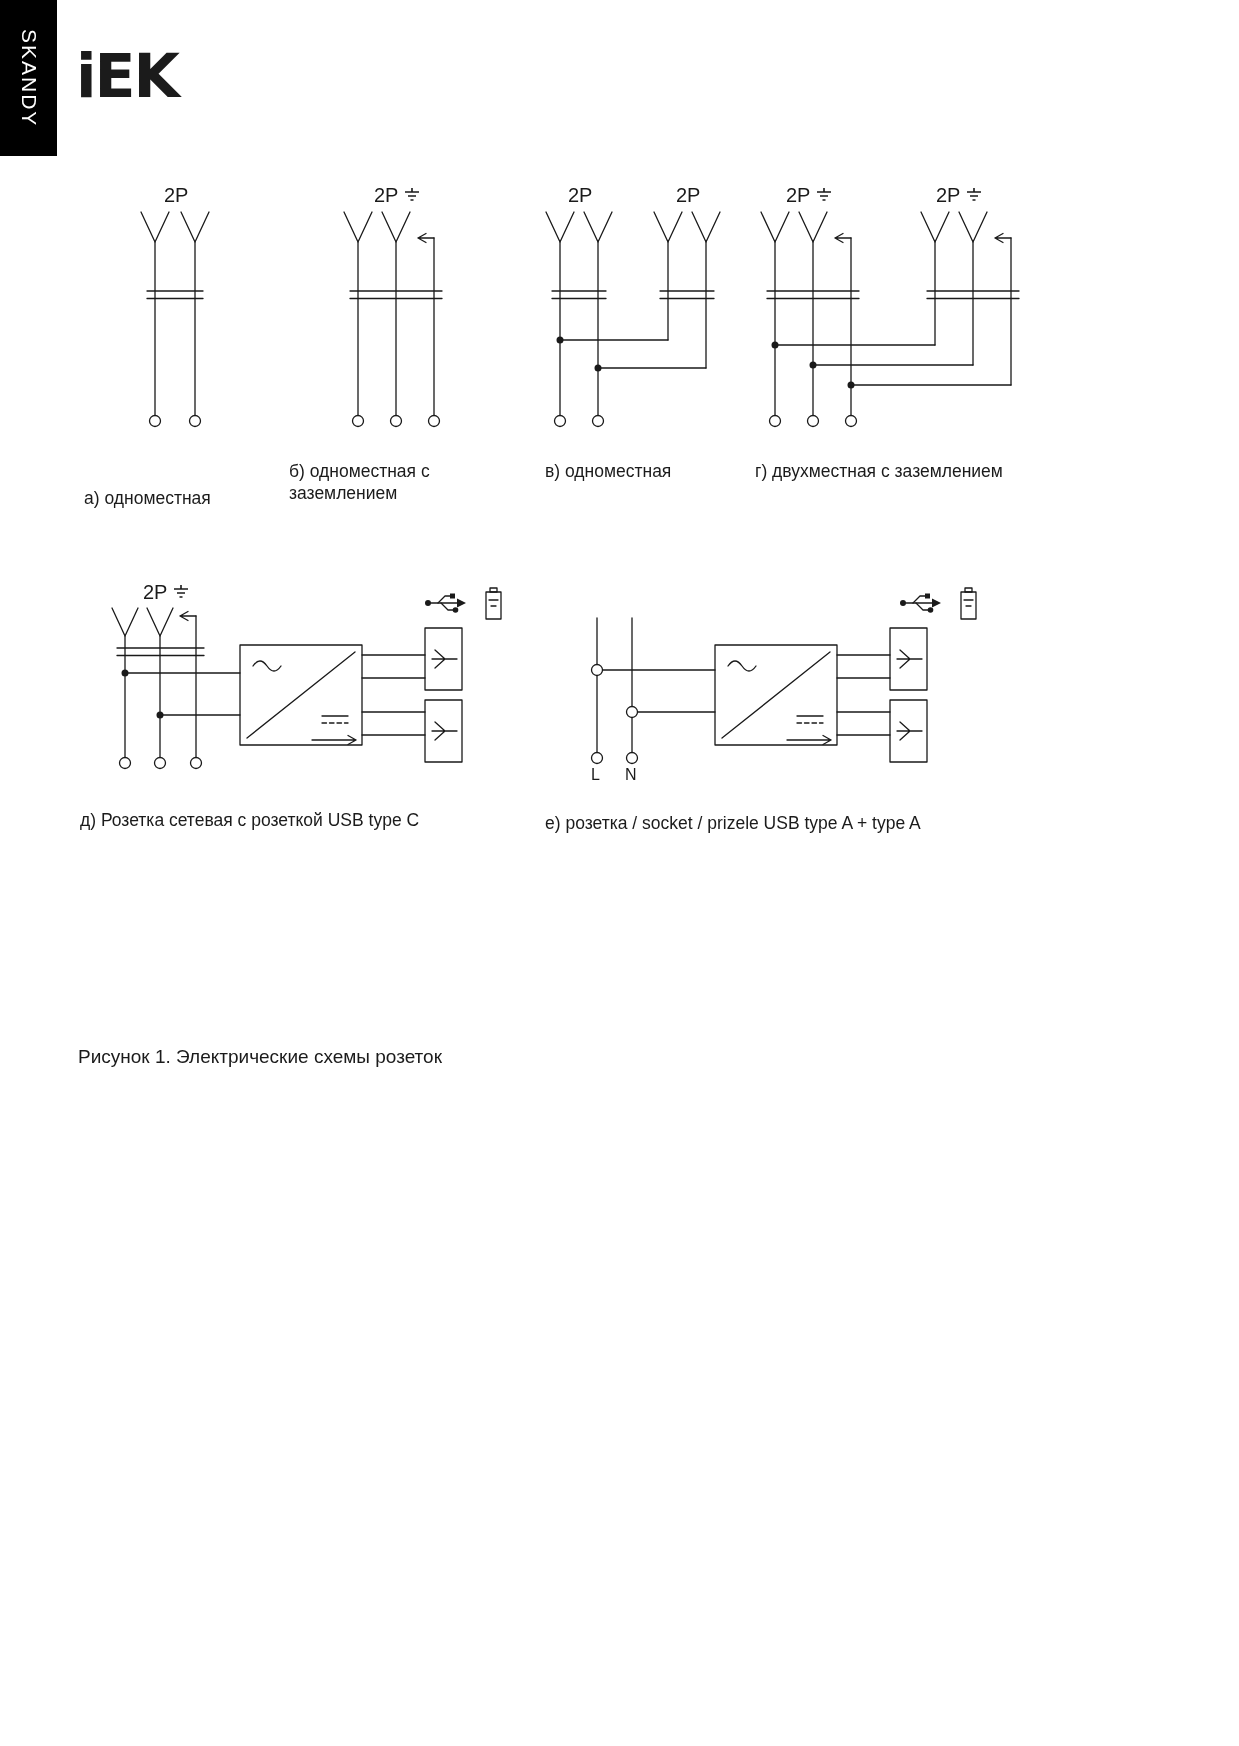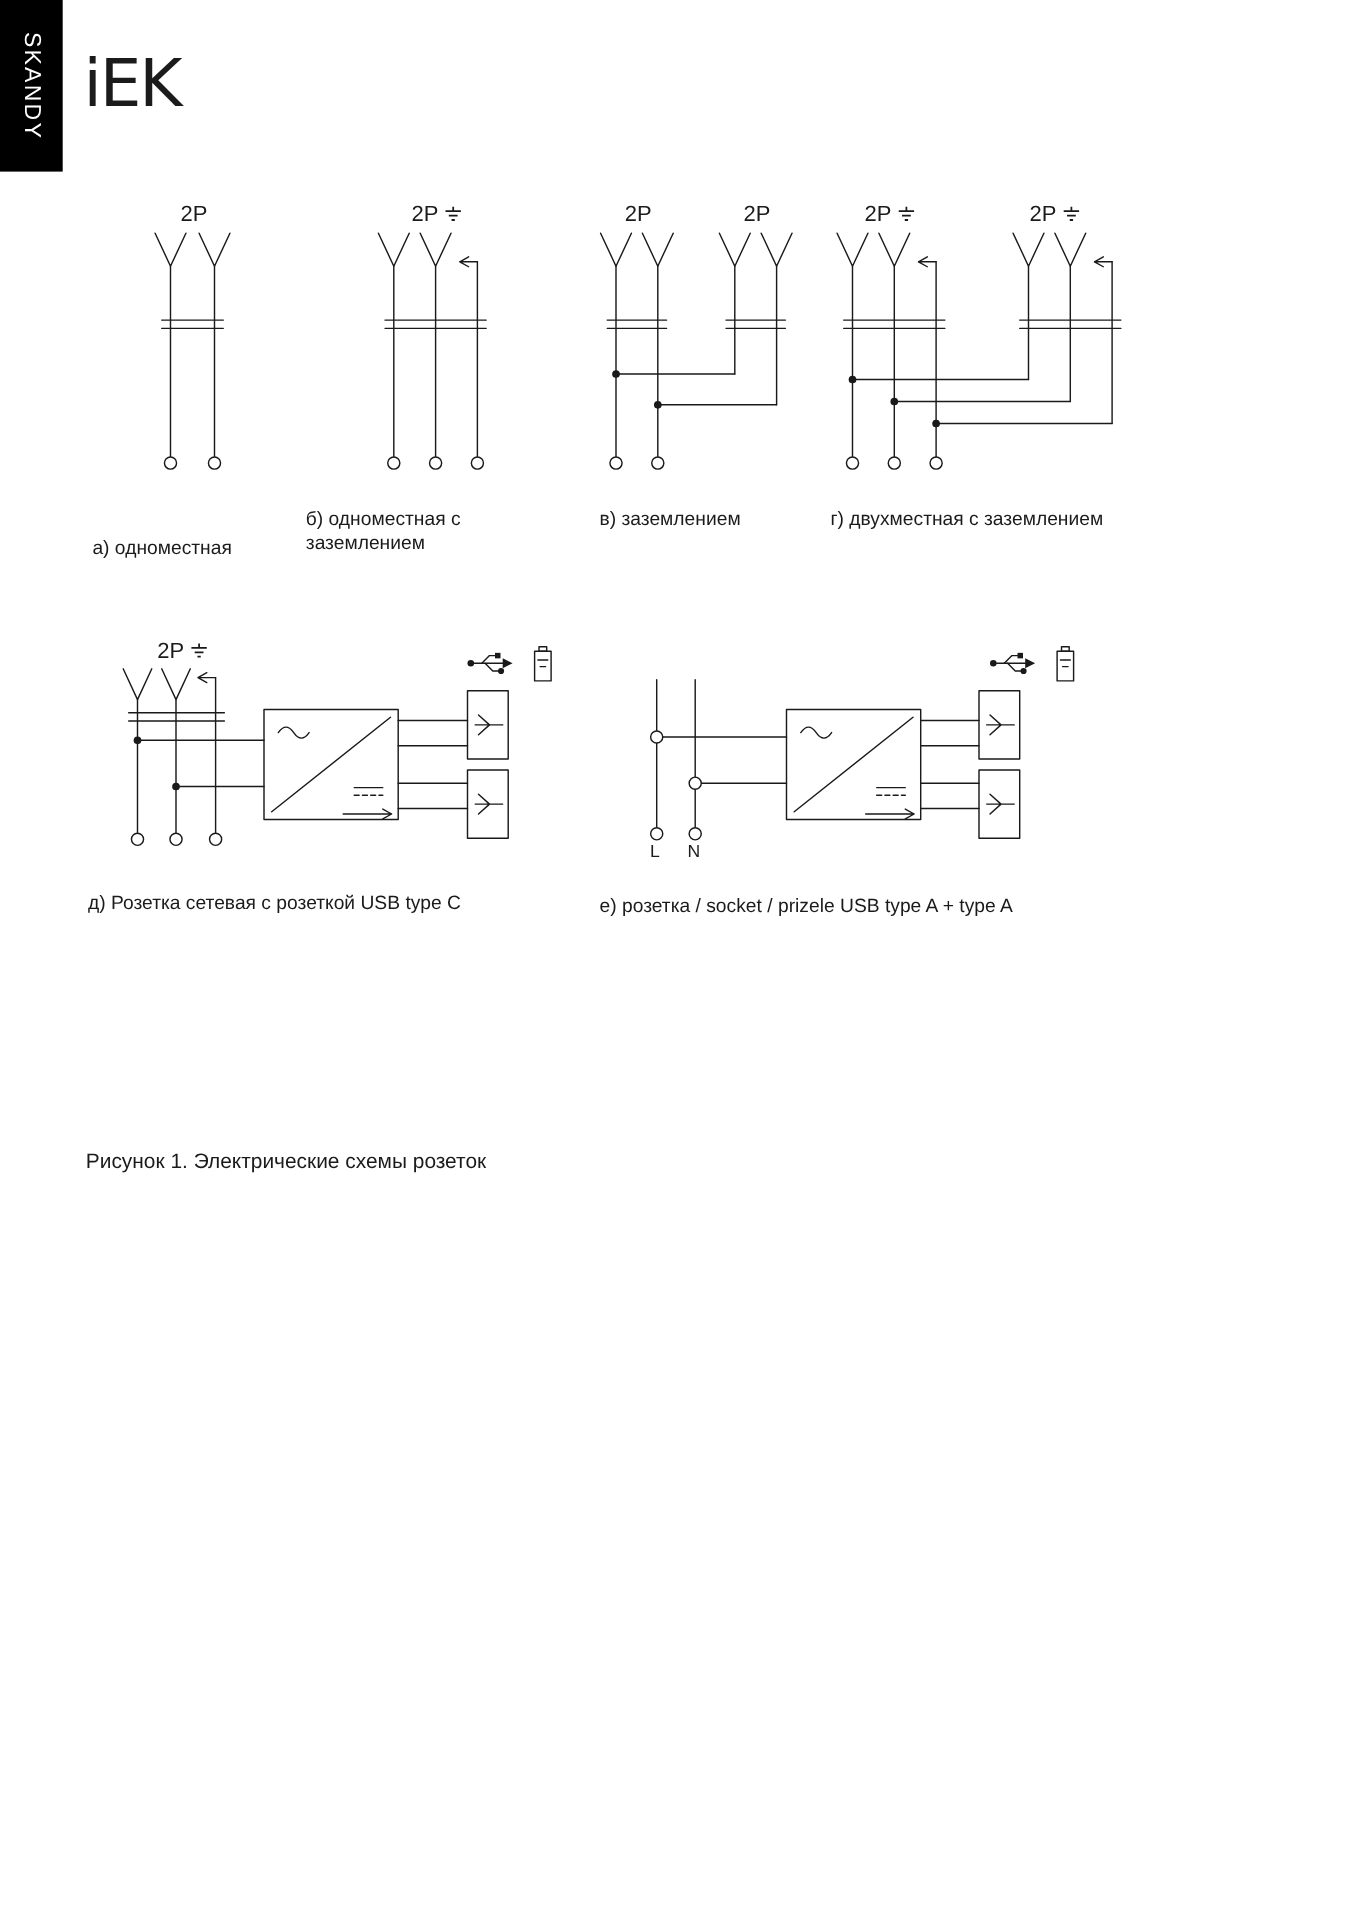--- a/index.html
+++ b/index.html
@@ -16,21 +16,21 @@
     left:0; top:0; width:57px; height:156px;
     background:#000; color:#fff;
     display:flex; align-items:center; justify-content:center;
   }
   .tab span {
     writing-mode:vertical-rl;
     font-size:21px; letter-spacing:2px;
   }
   .logo {
     left:76px; top:46px;
-    font-size:60px; font-weight:400; letter-spacing:-2px;
+    font-size:60px; font-weight:700; letter-spacing:-2px;
     font-family:"DejaVu Sans",sans-serif;
     line-height:1;
   }
   .pole { font-size:20px; display:flex; gap:5px; align-items:flex-start; white-space:nowrap; }
   .pole .gnd { margin-top:3px; }
   .cap { font-size:17.5px; line-height:1.25; }
   .lbl { font-size:16px; }
   .figcap { font-size:19px; }
   svg.sheet { left:0; top:0; }
   .sheet path, .sheet rect, .sheet circle, .sheet polyline {
@@ -194,22 +194,22 @@
 </div>
 
 <div class="abs pole" style="left:143px;top:581px">
   <span>2P</span>
   <svg class="gnd" width="18" height="15" viewBox="0 0 18 15">
       <path d="M9 1 V5 M2 5 H16 M5 9 H13 M7.5 13 H10.5" stroke="#1a1a1a" stroke-width="1.6" fill="none"></path>
     </svg>
 </div>
 
 <div class="abs cap" style="left:84px;top:488px">а) одноместная</div>
-<div class="abs cap" style="left:278px;top:461px;width:160px">б) одноместная с заземлением</div>
-<div class="abs cap" style="left:545px;top:461px">в) заземлением</div>
+<div class="abs cap" style="left:289px;top:461px;width:160px">б) одноместная с заземлением</div>
+<div class="abs cap" style="left:545px;top:461px">в) одноместная</div>
 <div class="abs cap" style="left:755px;top:461px">г) двухместная с заземлением</div>
 <div class="abs cap" style="left:80px;top:810px;white-space:nowrap">д) Розетка сетевая с розеткой USB type C</div>
 <div class="abs cap" style="left:545px;top:813px;white-space:nowrap">е) розетка / socket / prizele USB type A + type A</div>
 
 <div class="abs lbl" style="left:591px;top:766px">L</div>
 <div class="abs lbl" style="left:625px;top:766px">N</div>
 
 <div class="abs figcap" style="left:78px;top:1046px">Рисунок 1. Электрические схемы розеток</div>
 
 </body></html>

